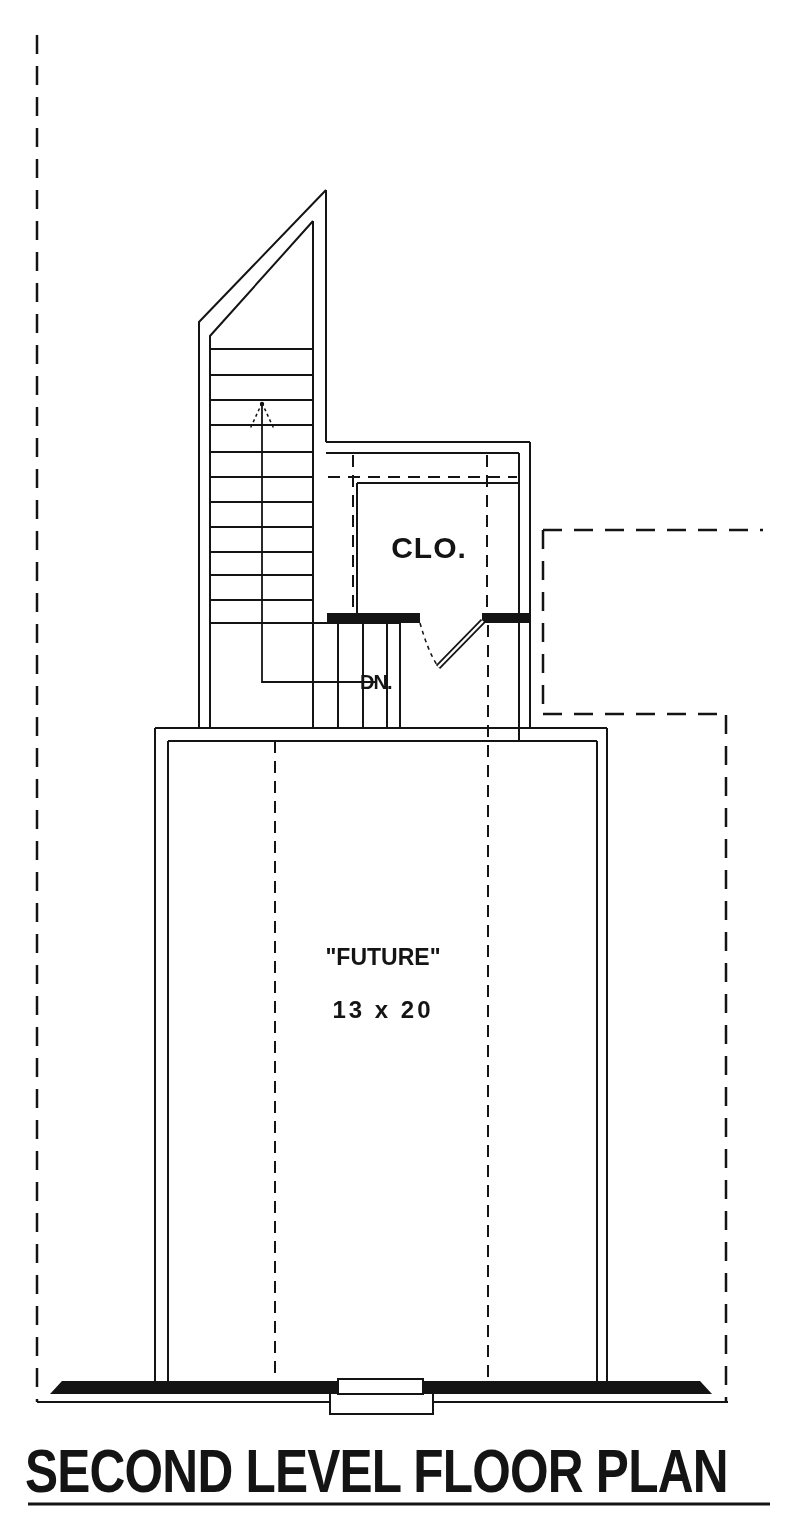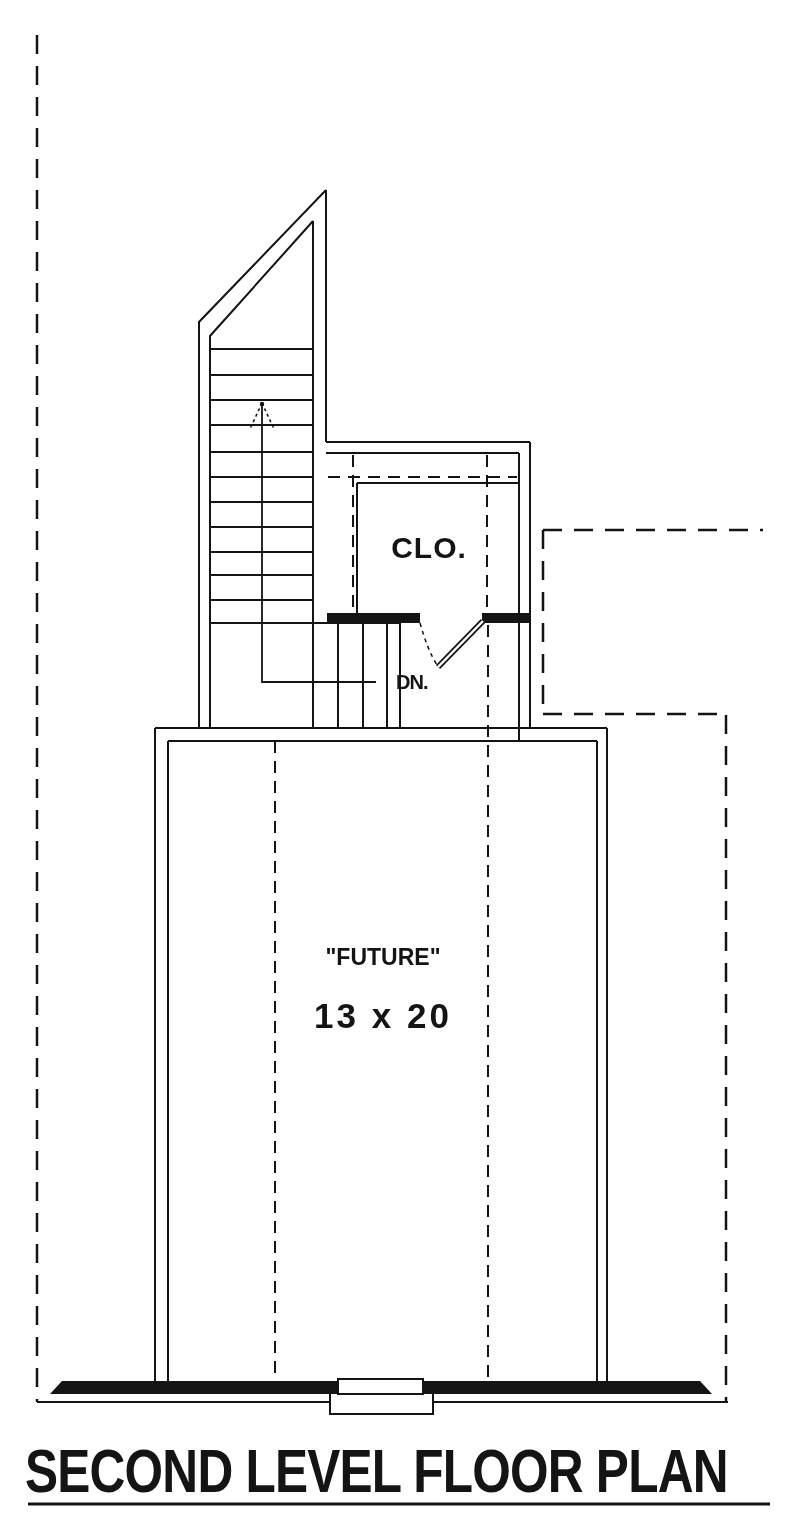--- a/index.html
+++ b/index.html
@@ -13,21 +13,21 @@
   svg{position:absolute;left:0;top:0;}
   .lbl{
     position:absolute;color:var(--line,#141414);
     font-weight:bold;white-space:nowrap;line-height:1;
   }
   .center{transform:translateX(-50%);}
   .lbl-clo{font-size:30px;letter-spacing:1px;}
   .lbl-dn{font-size:20px;letter-spacing:-1px;}
   .lbl-future{font-size:23px;letter-spacing:0px;}
   .lbl-room{font-size:32px;letter-spacing:0px;}
-  .lbl-size{font-size:35px;letter-spacing:3px;}
+  .lbl-size{font-size:24px;letter-spacing:3px;}
   .lbl-title{
     font-size:62px;letter-spacing:-1px;
     transform-origin:0 0;transform:scaleX(0.80);
   }
 </style>
 </head>
 <body>
 
 <div class="stage">
 
@@ -118,21 +118,21 @@
       <polygon points="62,1381 700,1381 712,1394 50,1394" fill="var(--line)" stroke="none"></polygon>
       <rect x="330" y="1393" width="103" height="21" fill="var(--bg)" stroke="var(--line)" stroke-width="2"></rect>
       <rect x="338" y="1379" width="85" height="15" fill="var(--bg)" stroke="var(--line)" stroke-width="2"></rect>
     </g>
 
     <line x1="28" y1="1504" x2="770" y2="1504" stroke="var(--line)" stroke-width="3"></line>
   </svg>
 
   <div class="lbl lbl-clo center" style="left:429px;top:533px;">CLO.</div>
 
-  <div class="lbl lbl-dn" style="left:396px;top:672px;text-align:right;">DN.</div>
+  <div class="lbl lbl-dn" style="left:360px;top:672px;text-align:right;">DN.</div>
 
   <div class="lbl lbl-future center" style="left:383px;top:946px;">"FUTURE"</div>
 
 
   <div class="lbl lbl-size center" style="left:383px;top:998px;">13 x 20</div>
 
   <div class="lbl lbl-title" style="left:25px;top:1440px;">SECOND LEVEL FLOOR PLAN</div>
 </div>
 
 </body></html>

